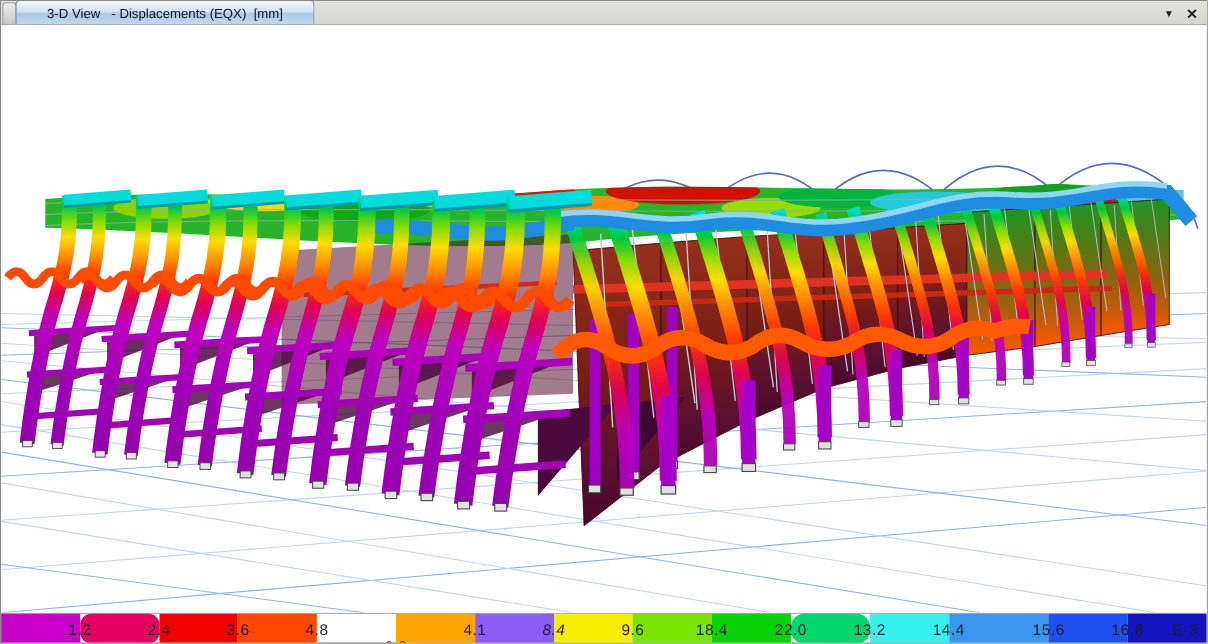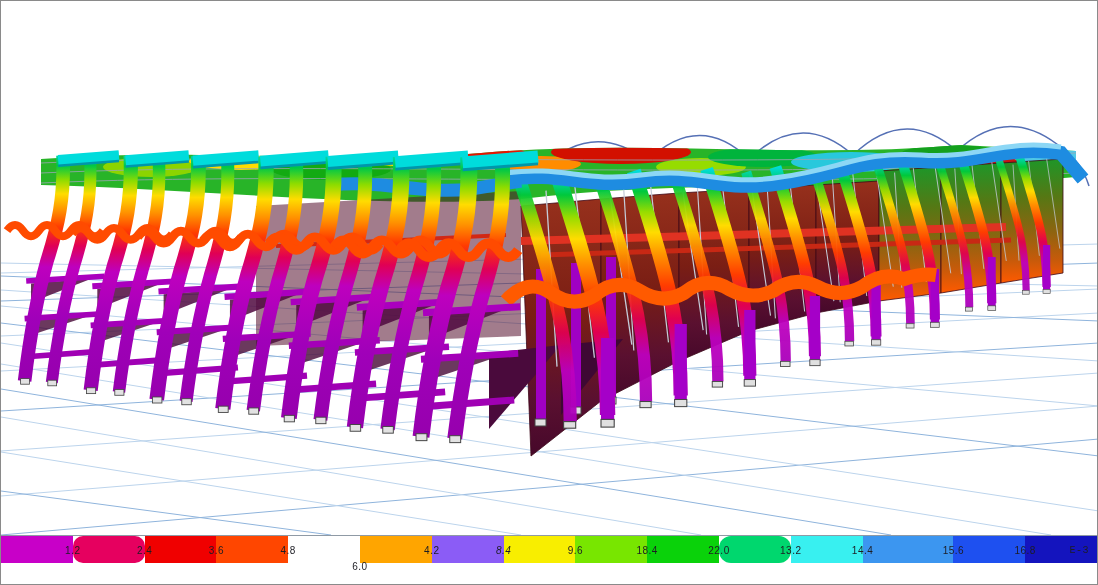--- a/index.html
+++ b/index.html
@@ -37,29 +37,39 @@
   
   .canvas{height:534px;background:#ffffff;position:relative;overflow:hidden;}
   .canvas svg{display:block;}
   
   .legend{
     height:28px;display:flex;border-top:1px solid #8f9aa5;
   }
   .band{flex:1 1 0;position:relative;}
   .band-label{
     position:absolute;right:0;top:50%;transform:translate(50%,-50%);
-    font-size:10px;color:#1d1d24;z-index:5;letter-spacing:.5px;
+    font-size:14px;color:#1d1d24;z-index:5;letter-spacing:.5px;
   }
   .band-label.last{right:8px;transform:translate(0,-50%);}
 </style>
 </head>
 <body>
 
 <div class="window">
 
+  <div class="titlebar">
+    <div class="tab-stub"></div>
+    <div class="view-tab">
+      <span class="tab-title">3-D View   - Displacements (EQX)  [mm]</span>
+    </div>
+    <div class="titlebar-controls">
+      <span class="tb-btn drop">▼</span>
+      <span class="tb-btn close">✕</span>
+    </div>
+  </div>
 
   <div class="canvas">
     <svg width="1098" height="534" viewBox="0 0 1098 534">
       <defs>
 
         <linearGradient id="gradL" x1="0" y1="0" x2="0" y2="295" gradientUnits="userSpaceOnUse">
           <stop offset="0" stop-color="#00e1e1"></stop>
           <stop offset="0.07" stop-color="#00c846"></stop>
           <stop offset="0.13" stop-color="#8cdc00"></stop>
           <stop offset="0.19" stop-color="#ffdc00"></stop>
@@ -250,21 +260,21 @@
       <div class="band" style="background: rgb(240, 0, 0);">
         <span class="band-label">3.6</span>
       </div>
       <div class="band" style="background: rgb(255, 70, 0);">
         <span class="band-label">4.8</span>
       </div>
       <div class="band" style="background: #ef4444; margin-top: 30px;">
         <span class="band-label">6.0</span>
       </div>
       <div class="band" style="background: rgb(255, 165, 0);">
-        <span class="band-label">4.2</span>
+        <span class="band-label">4.1</span>
       </div>
       <div class="band" style="background: #8b5cf6; font-style: italic;">
         <span class="band-label">8.4</span>
       </div>
       <div class="band" style="background: rgb(248, 238, 0);">
         <span class="band-label">9.6</span>
       </div>
       <div class="band" style="background: rgb(120, 230, 0);">
         <span class="band-label">18.4</span>
       </div>
@@ -276,18 +286,18 @@
       </div>
       <div class="band" style="background: rgb(56, 240, 240);">
         <span class="band-label">14.4</span>
       </div>
       <div class="band" style="background: rgb(60, 150, 240); padding-left: 19px;">
         <span class="band-label">15.6</span>
       </div>
       <div class="band" style="background: rgb(30, 80, 240);">
         <span class="band-label">16.8</span>
       </div>
-      <div class="band" style="background: rgb(20, 20, 190); font-family: Liberation Mono, monospace;">
+      <div class="band" style="background: rgb(20, 20, 190);">
         <span class="band-label last">E-3</span>
       </div>
     </div>
 
 </div>
 
 </body></html>

